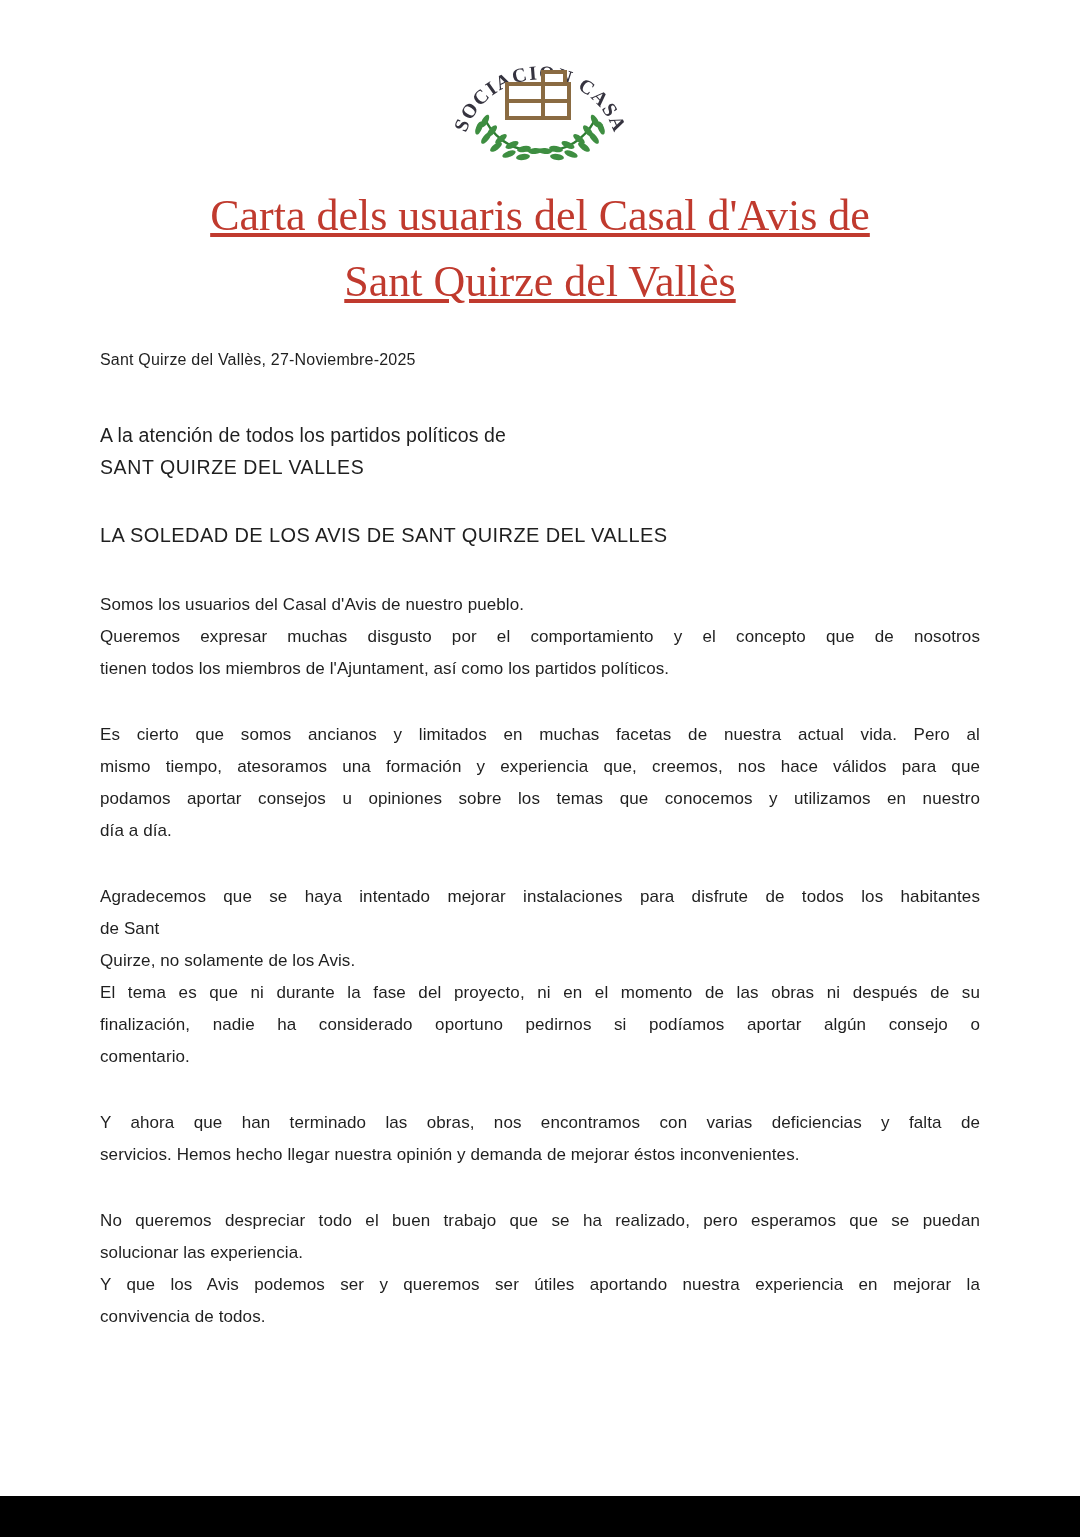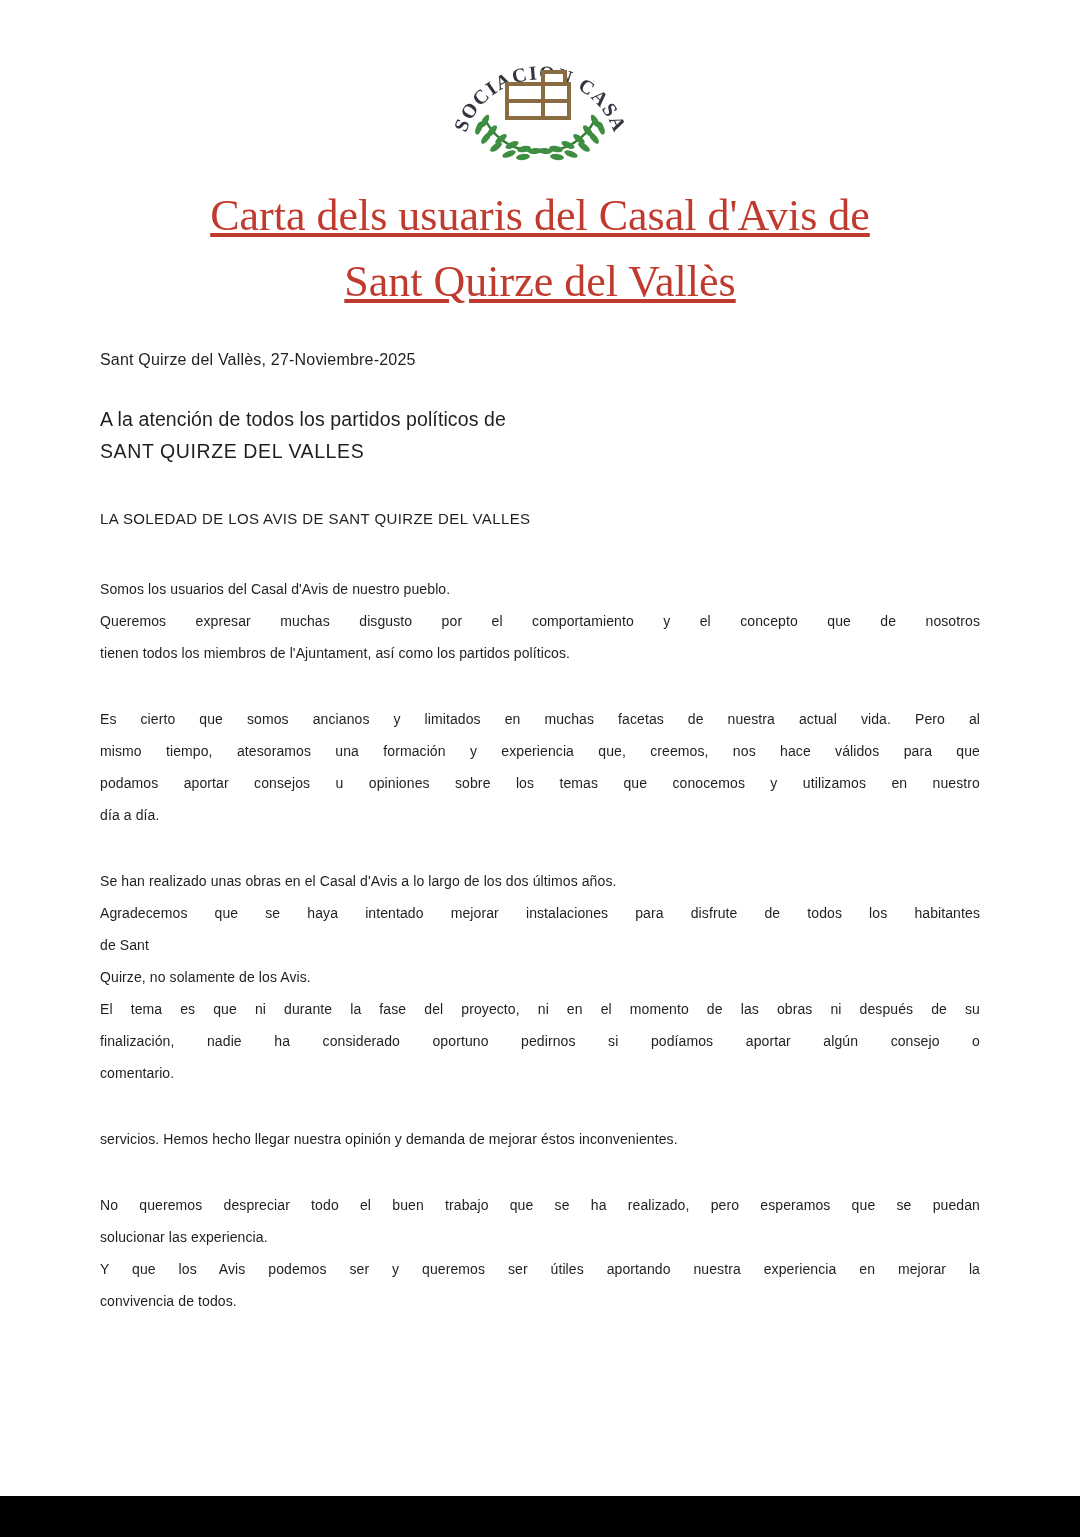--- a/index.html
+++ b/index.html
@@ -34,37 +34,37 @@
 
   
   .dateline {
     margin-top: 30px;
     font-size: 16px;
     line-height: 30px;
     letter-spacing: 0.2px;
   }
 
   
-  .recipient { margin-top: 28px; }
+  .recipient { margin-top: 44px; }
   .recipient .line { font-size: 19.5px; line-height: 32px; }
   .recipient .caps { letter-spacing: 0.6px; }
 
   
   .subject {
     margin-top: 36px;
-    font-size: 15px;
+    font-size: 20px;
     line-height: 32px;
     letter-spacing: 0.4px;
   }
 
   
   #letter-body { margin-top: 38px; }
   .para { margin: 0 0 34px 0; }
   .line {
-    font-size: 14px;
+    font-size: 17px;
     line-height: 32px;
     letter-spacing: 0.1px;
     color: #1f1f1f;
   }
   .just {
     text-align: justify;
     text-align-last: justify;
     text-justify: inter-word;
   }
 
@@ -151,29 +151,29 @@
           <div class="line just">Queremos expresar muchas disgusto por el comportamiento y el concepto que de nosotros</div>
           <div class="line">tienen todos los miembros de l'Ajuntament, así como los partidos políticos.</div>
         </div>
         <div class="para">
           <div class="line just">Es cierto que somos ancianos y limitados en muchas facetas de nuestra actual vida. Pero al</div>
           <div class="line just">mismo tiempo, atesoramos una formación y experiencia que, creemos, nos hace válidos para que</div>
           <div class="line just">podamos aportar consejos u opiniones sobre los temas que conocemos y utilizamos en nuestro</div>
           <div class="line">día a día.</div>
         </div>
         <div class="para">
-          <div class="line">Se han realizado unas obras en el Casal d'Avis a lo largo de los dos últimos años.</div>
           <div class="line just">Agradecemos que se haya intentado mejorar instalaciones para disfrute de todos los habitantes</div>
           <div class="line">de Sant</div>
           <div class="line">Quirze, no solamente de los Avis.</div>
           <div class="line just">El tema es que ni durante la fase del proyecto, ni en el momento de las obras ni después de su</div>
           <div class="line just">finalización, nadie ha considerado oportuno pedirnos si podíamos aportar algún consejo o</div>
           <div class="line">comentario.</div>
         </div>
         <div class="para">
+          <div class="line just">Y ahora que han terminado las obras, nos encontramos con varias deficiencias y falta de</div>
           <div class="line">servicios. Hemos hecho llegar nuestra opinión y demanda de mejorar éstos inconvenientes.</div>
         </div>
         <div class="para">
           <div class="line just">No queremos despreciar todo el buen trabajo que se ha realizado, pero esperamos que se puedan</div>
           <div class="line">solucionar las experiencia.</div>
           <div class="line just">Y que los Avis podemos ser y queremos ser útiles aportando nuestra experiencia en mejorar la</div>
           <div class="line">convivencia de todos.</div>
         </div>
       </div>
   </div>

